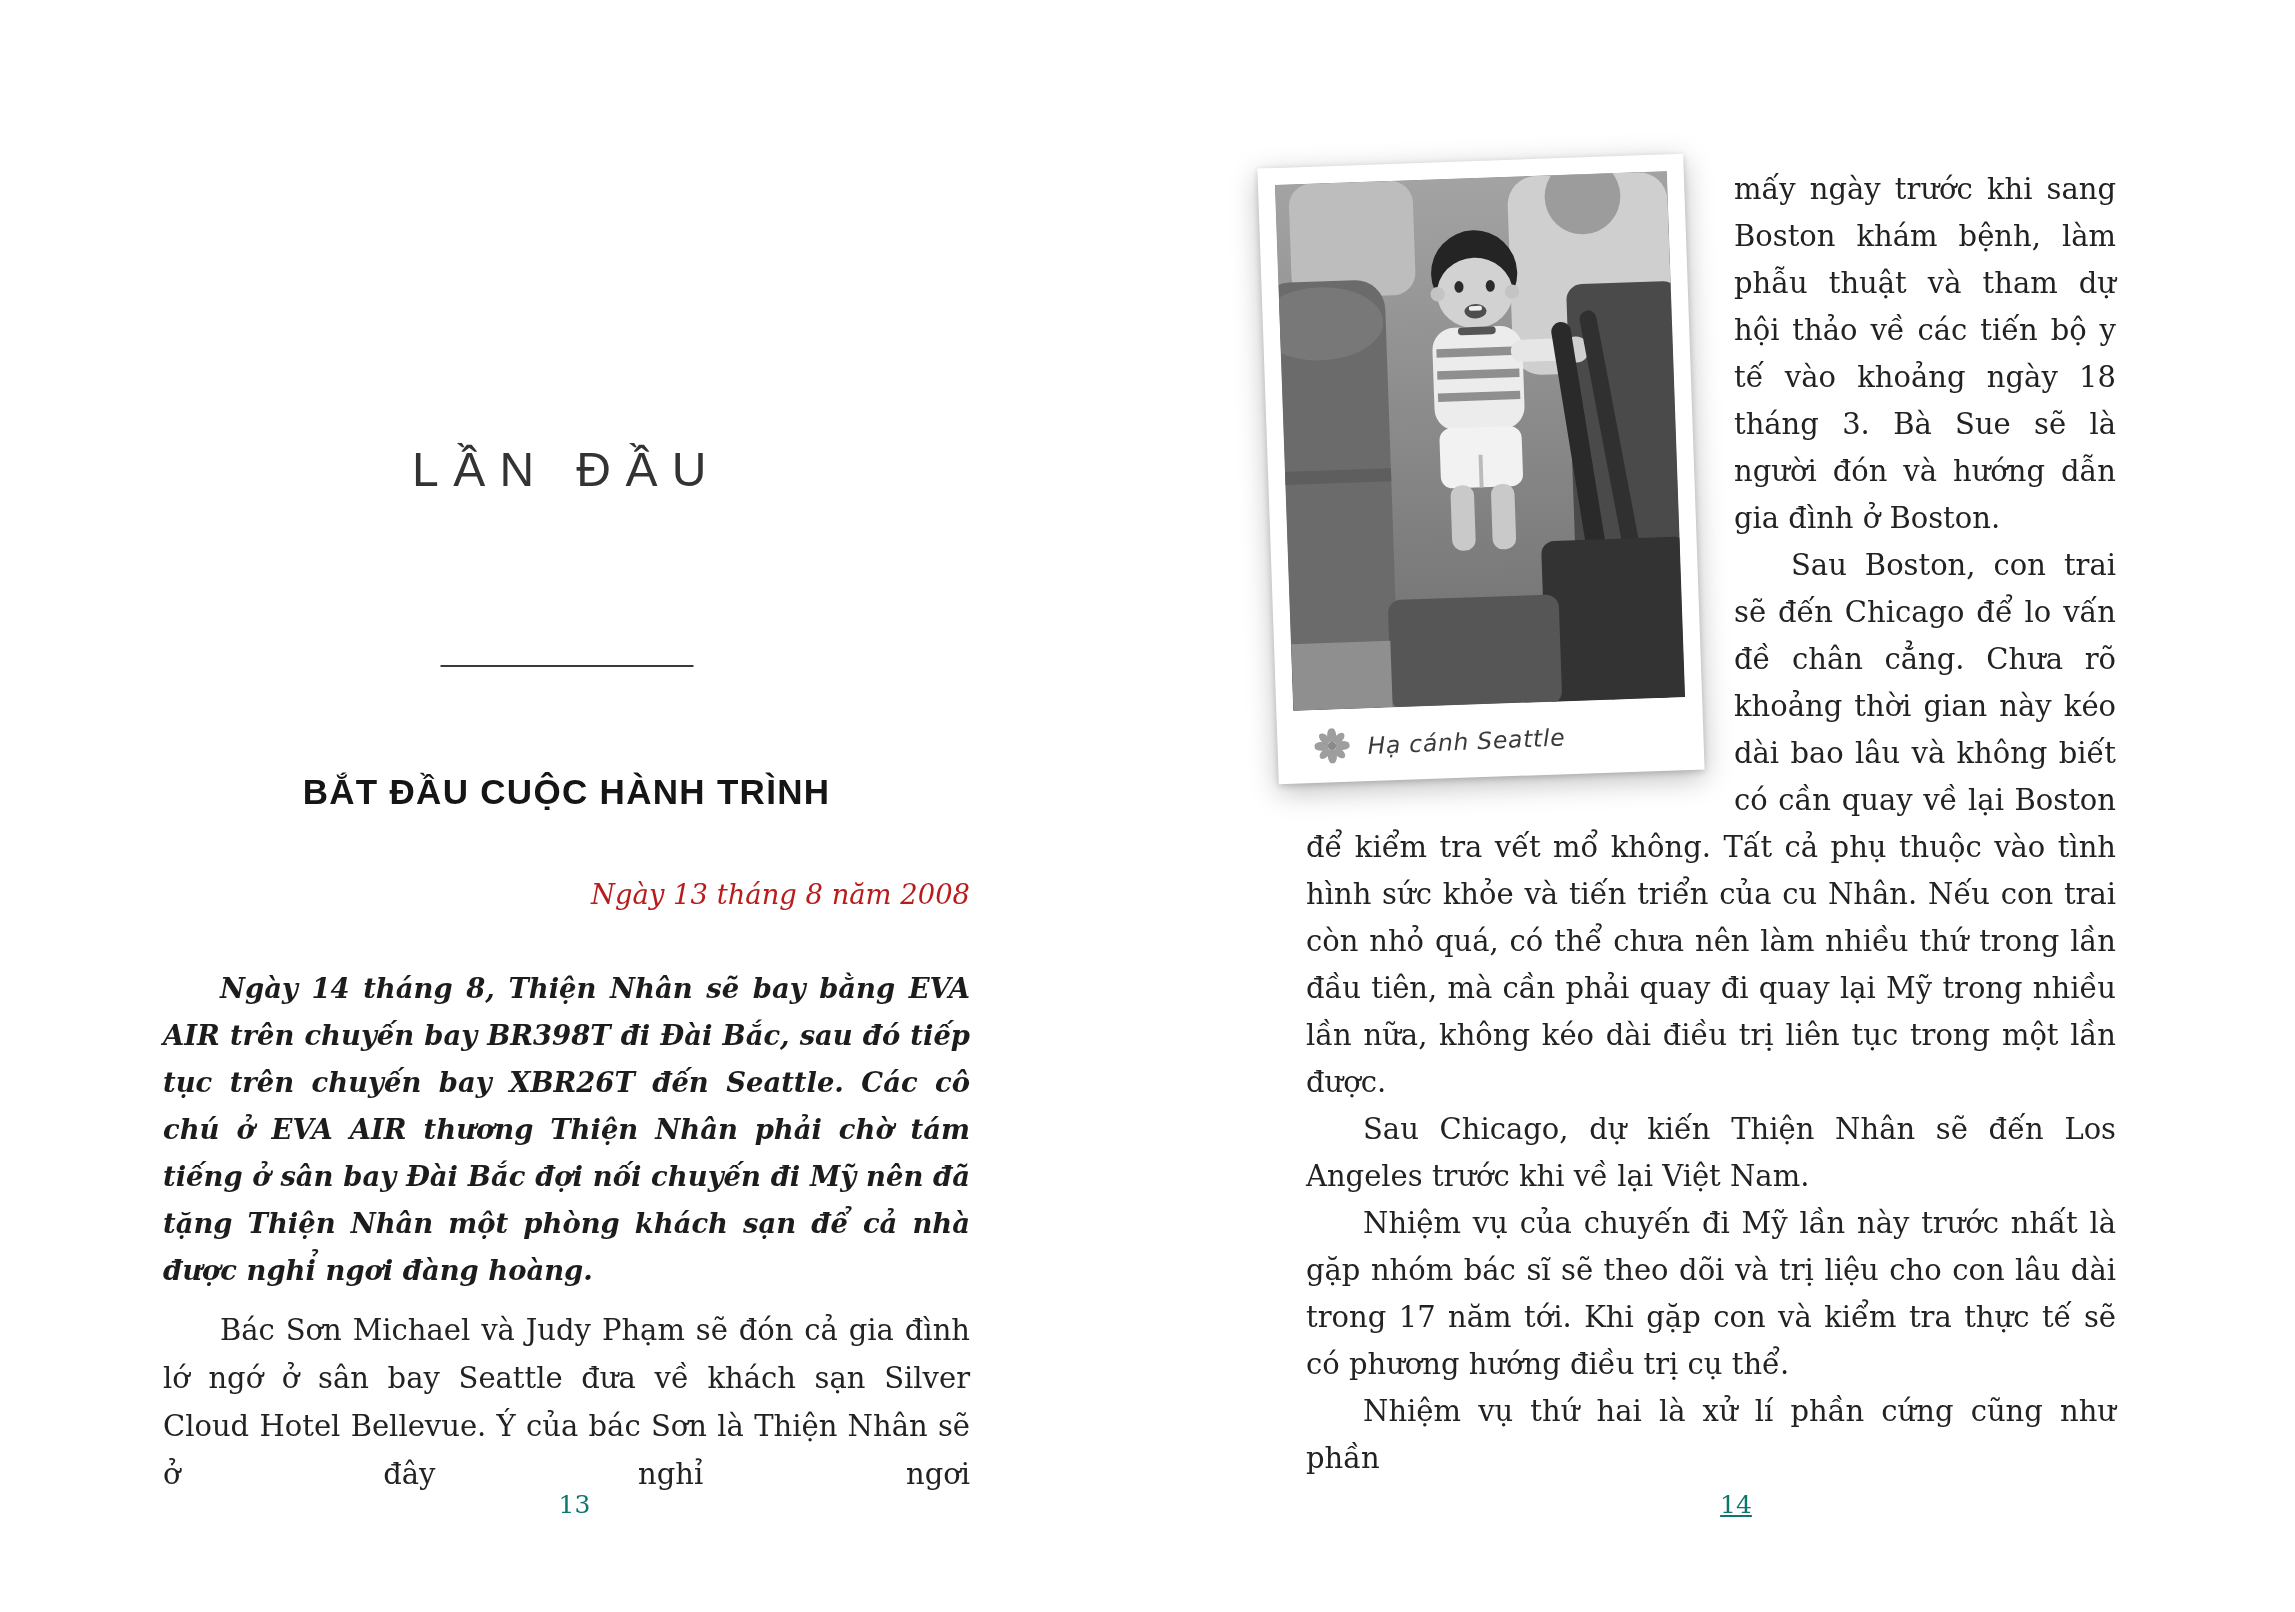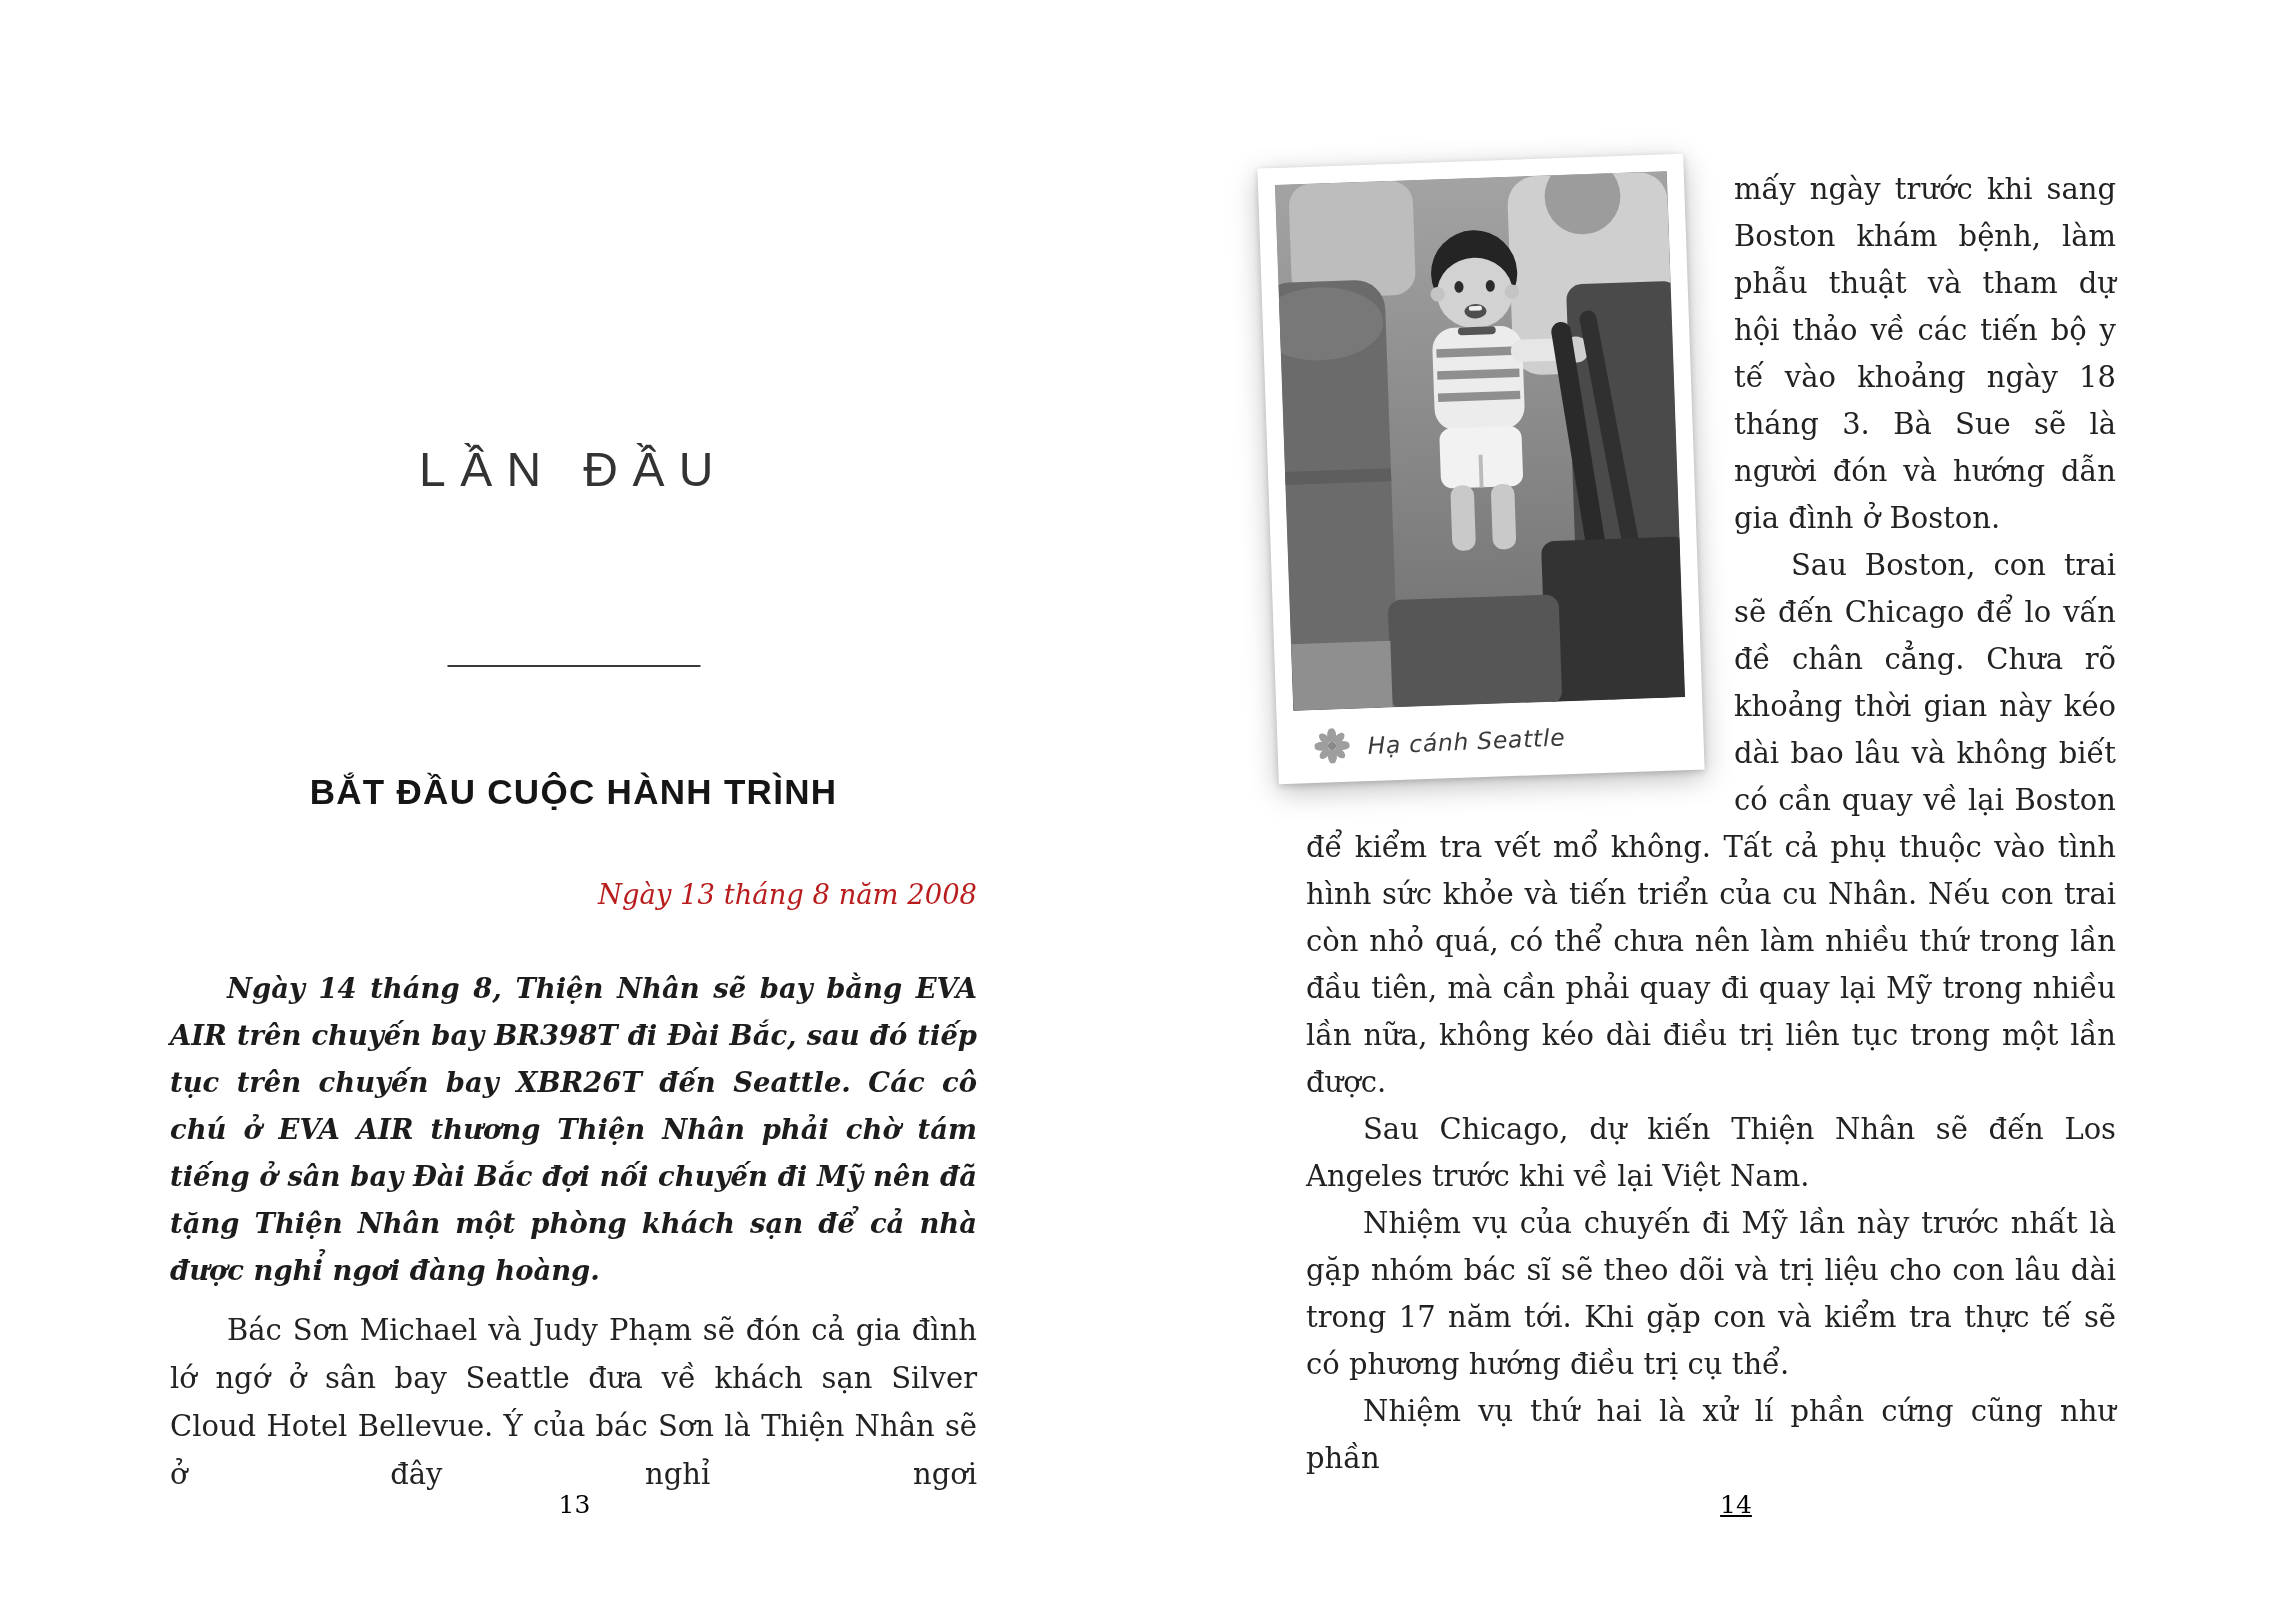--- a/index.html
+++ b/index.html
@@ -12,21 +12,21 @@
     height: 1612px;
     position: relative;
     overflow: hidden;
     font-family: "DejaVu Serif", serif;
     color: #222222;
   }
 
   
   .page-left {
     position: absolute;
-    left: 170px;
+    left: 163px;
     top: 0;
     width: 807px;
     height: 1236px;
   }
   .chapter-title {
     position: absolute;
     top: 436px;
     left: 0;
     width: 100%;
     text-align: center;
@@ -90,21 +90,21 @@
     line-height: 48px;
     text-align: justify;
     text-indent: 57px;
   }
   .page-number-left, .page-number-right {
     position: absolute;
     top: 1490px;
     width: 807px;
     text-align: center;
     font-size: 25px;
-    color: #000000;
+    color: #0f766e;
   }
   .page-number-left { left: 171px; }
   .page-number-right { left: 1331px; width: 810px; text-decoration: underline; }
 
   
   .page-right {
     position: absolute;
     left: 1306px;
     top: 166px;
     width: 810px;

